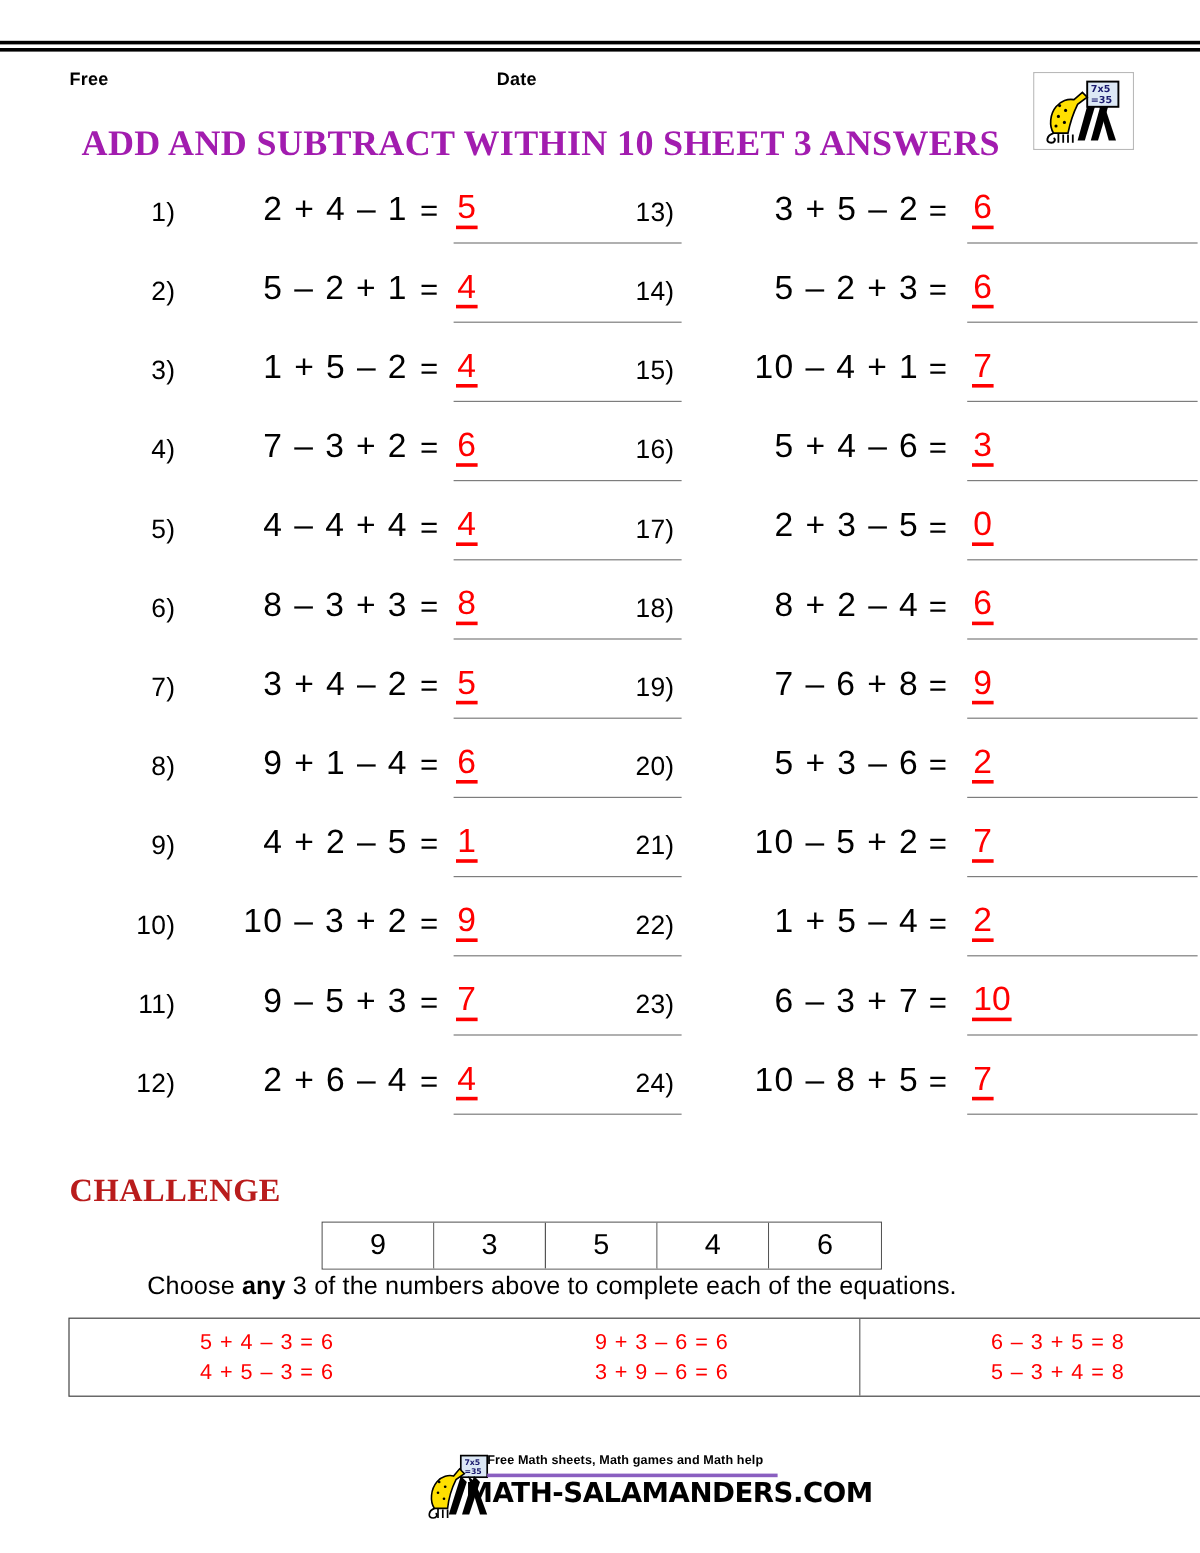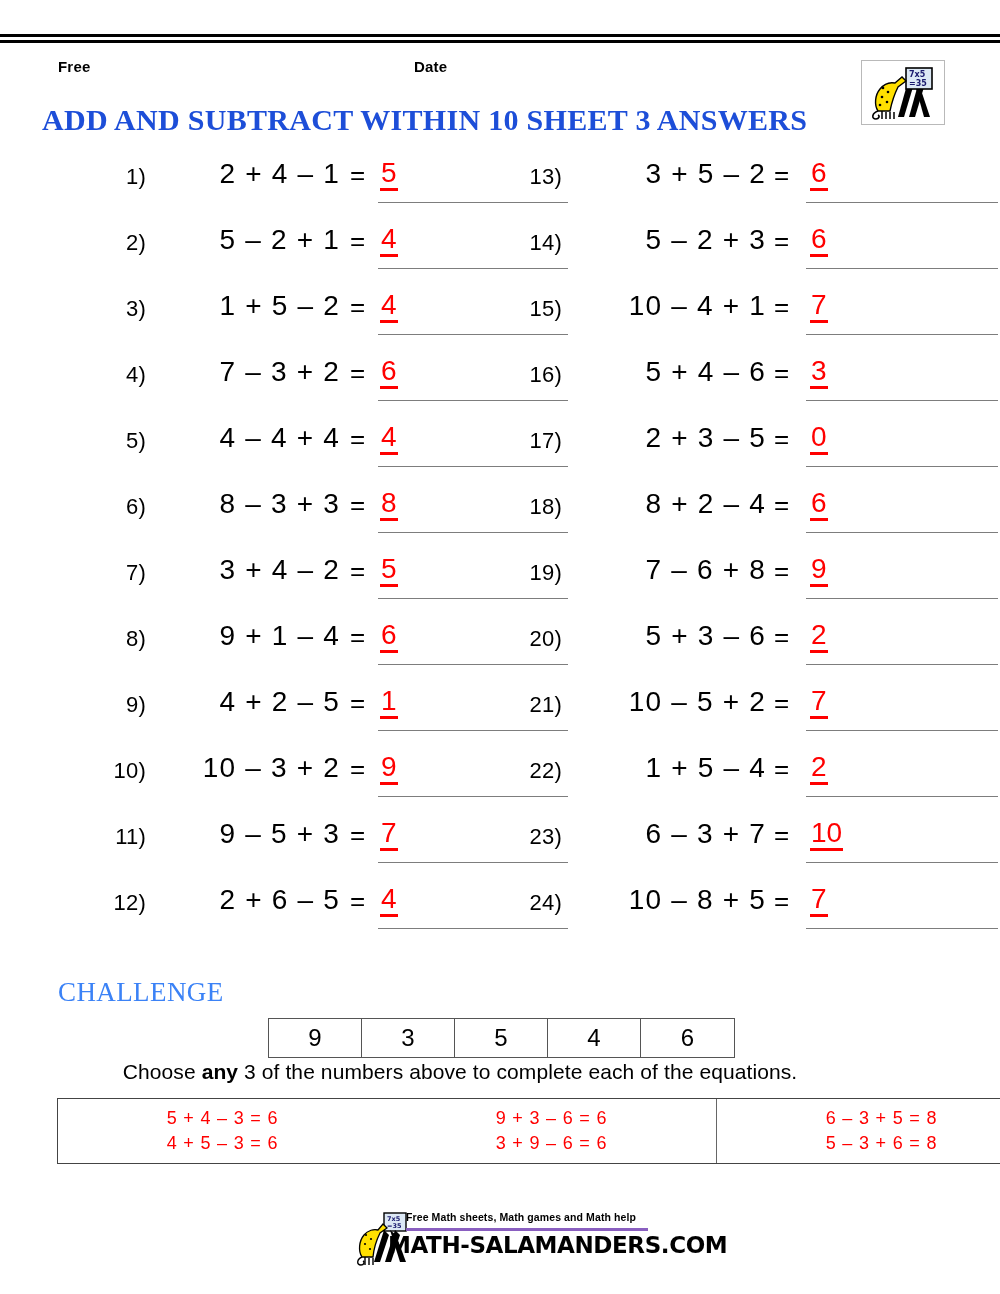--- a/index.html
+++ b/index.html
@@ -49,26 +49,26 @@
     position: absolute;
     left: 414px;
     top: 0;
     font-size: 15px;
     font-weight: 600;
     letter-spacing: 0.2px;
   }
 
   .title {
     position: absolute;
-    left: 42px;
+    left: 68px;
     top: 103px;
     font-family: "Liberation Serif", serif;
     font-size: 30px;
     font-weight: 700;
-    color: #1d4ed8;
+    color: #a21caf;
     letter-spacing: 0.3px;
     white-space: nowrap;
   }
 
   
   .brand-badge {
     position: absolute;
     left: 861px;
     top: 60px;
     width: 84px;
@@ -146,22 +146,22 @@
   .col-right .prob-ans  { left: 302px; }
   .col-right .prob-line { left: 298px; width: 192px; }
 
   
   .challenge-title {
     position: absolute;
     left: 58px;
     top: 977px;
     font-family: "Liberation Serif", serif;
     font-size: 27px;
-    font-weight: 400;
-    color: #3b82f6;
+    font-weight: 700;
+    color: #b91c1c;
     letter-spacing: 0.4px;
   }
 
   .number-strip {
     position: absolute;
     left: 268px;
     top: 1018px;
     display: flex;
     border: 1px solid #555;
     box-sizing: border-box;
@@ -379,21 +379,21 @@
       </div>
       <div class="prob">
         <div class="prob-num">11)</div>
         <div class="prob-expr">9 – 5 + 3</div>
         <div class="prob-eq">=</div>
         <div class="prob-ans">7</div>
         <div class="prob-line"></div>
       </div>
       <div class="prob">
         <div class="prob-num">12)</div>
-        <div class="prob-expr">2 + 6 – 5</div>
+        <div class="prob-expr">2 + 6 – 4</div>
         <div class="prob-eq">=</div>
         <div class="prob-ans">4</div>
         <div class="prob-line"></div>
       </div>
     </div>
   <div class="col col-right" id="col-right">
       <div class="prob">
         <div class="prob-num">13)</div>
         <div class="prob-expr">3 + 5 – 2</div>
         <div class="prob-eq">=</div>
@@ -503,21 +503,21 @@
     </div>
     <div class="ans-pane divided">
       <div class="ans-group">
         <div>9 + 3 – 6 = 6</div>
         <div>3 + 9 – 6 = 6</div>
       </div>
     </div>
     <div class="ans-pane">
       <div class="ans-group">
         <div>6 – 3 + 5 = 8</div>
-        <div>5 – 3 + 6 = 8</div>
+        <div>5 – 3 + 4 = 8</div>
       </div>
     </div>
   </div>
 
 <div class="footer">
   <div class="footer-inner">
     <div class="footer-mascot">
       <svg width="60" height="58" viewBox="0 0 60 58">
         <rect x="30" y="3" width="22" height="18" fill="#dce8f5" stroke="#000000" stroke-width="1.4"></rect>
         <text x="33" y="11" font-family="DejaVu Sans, sans-serif" font-size="6.5" font-weight="700" fill="#1a1a6e">7x5</text>

